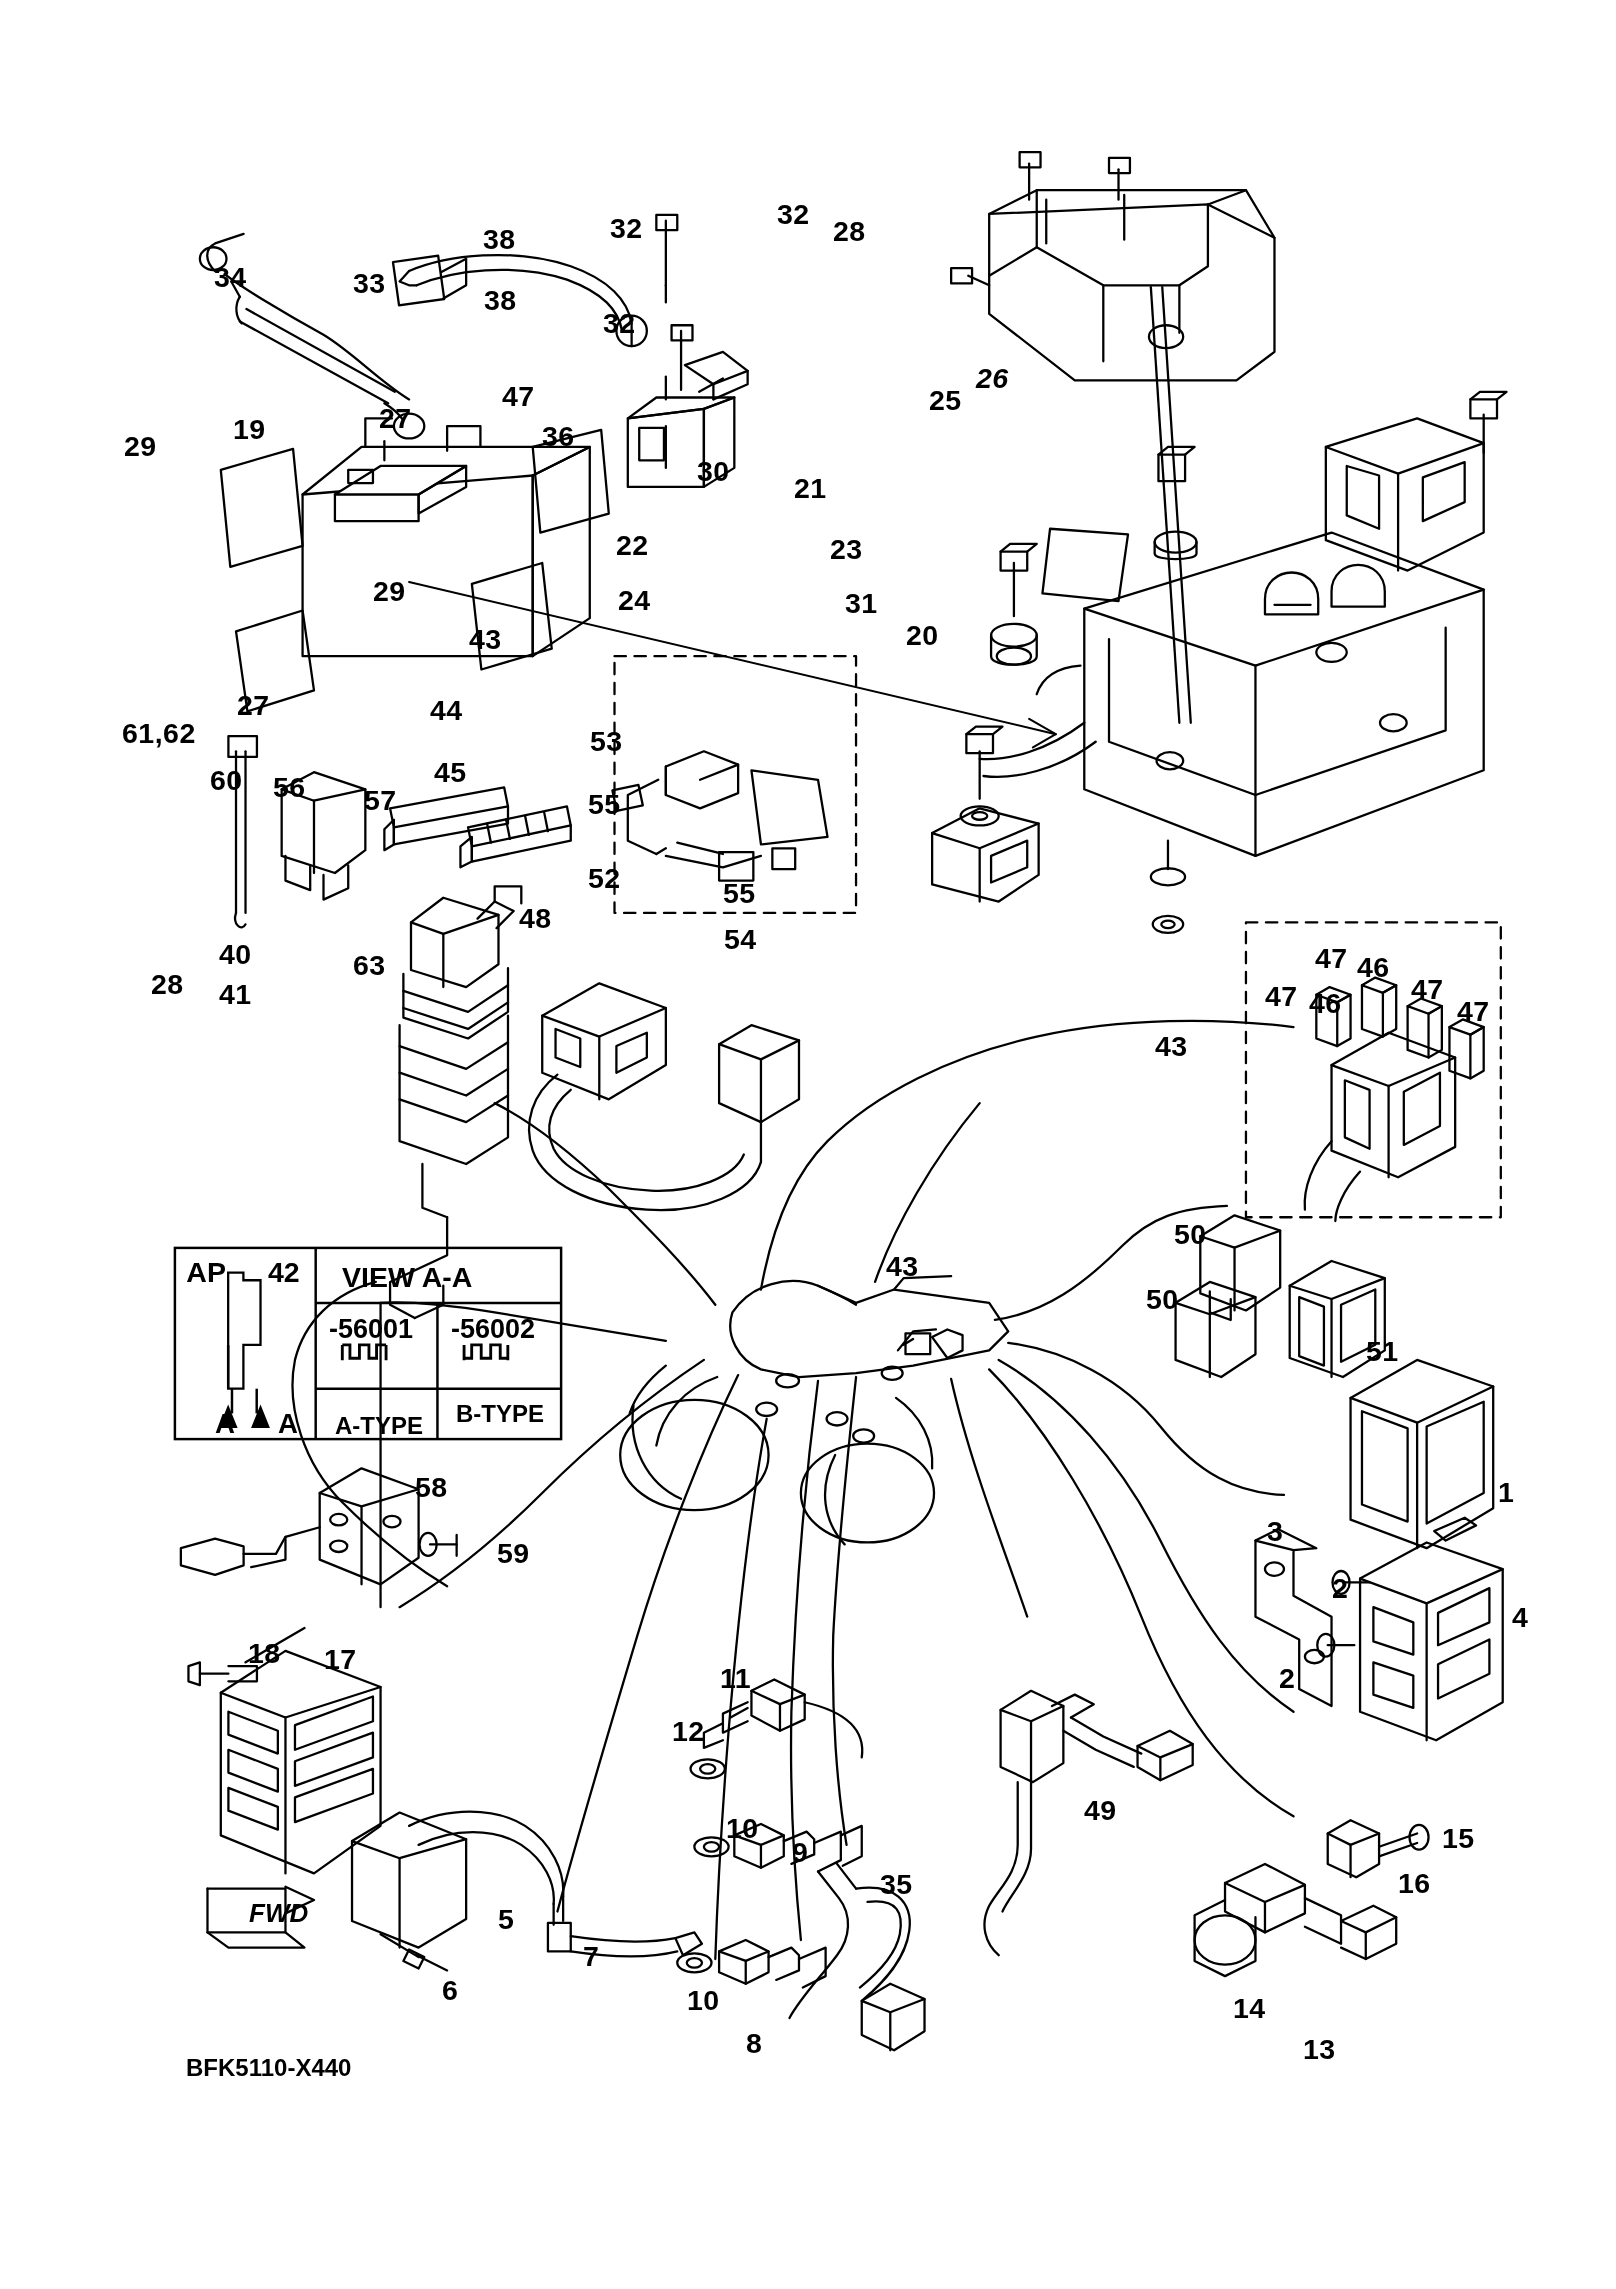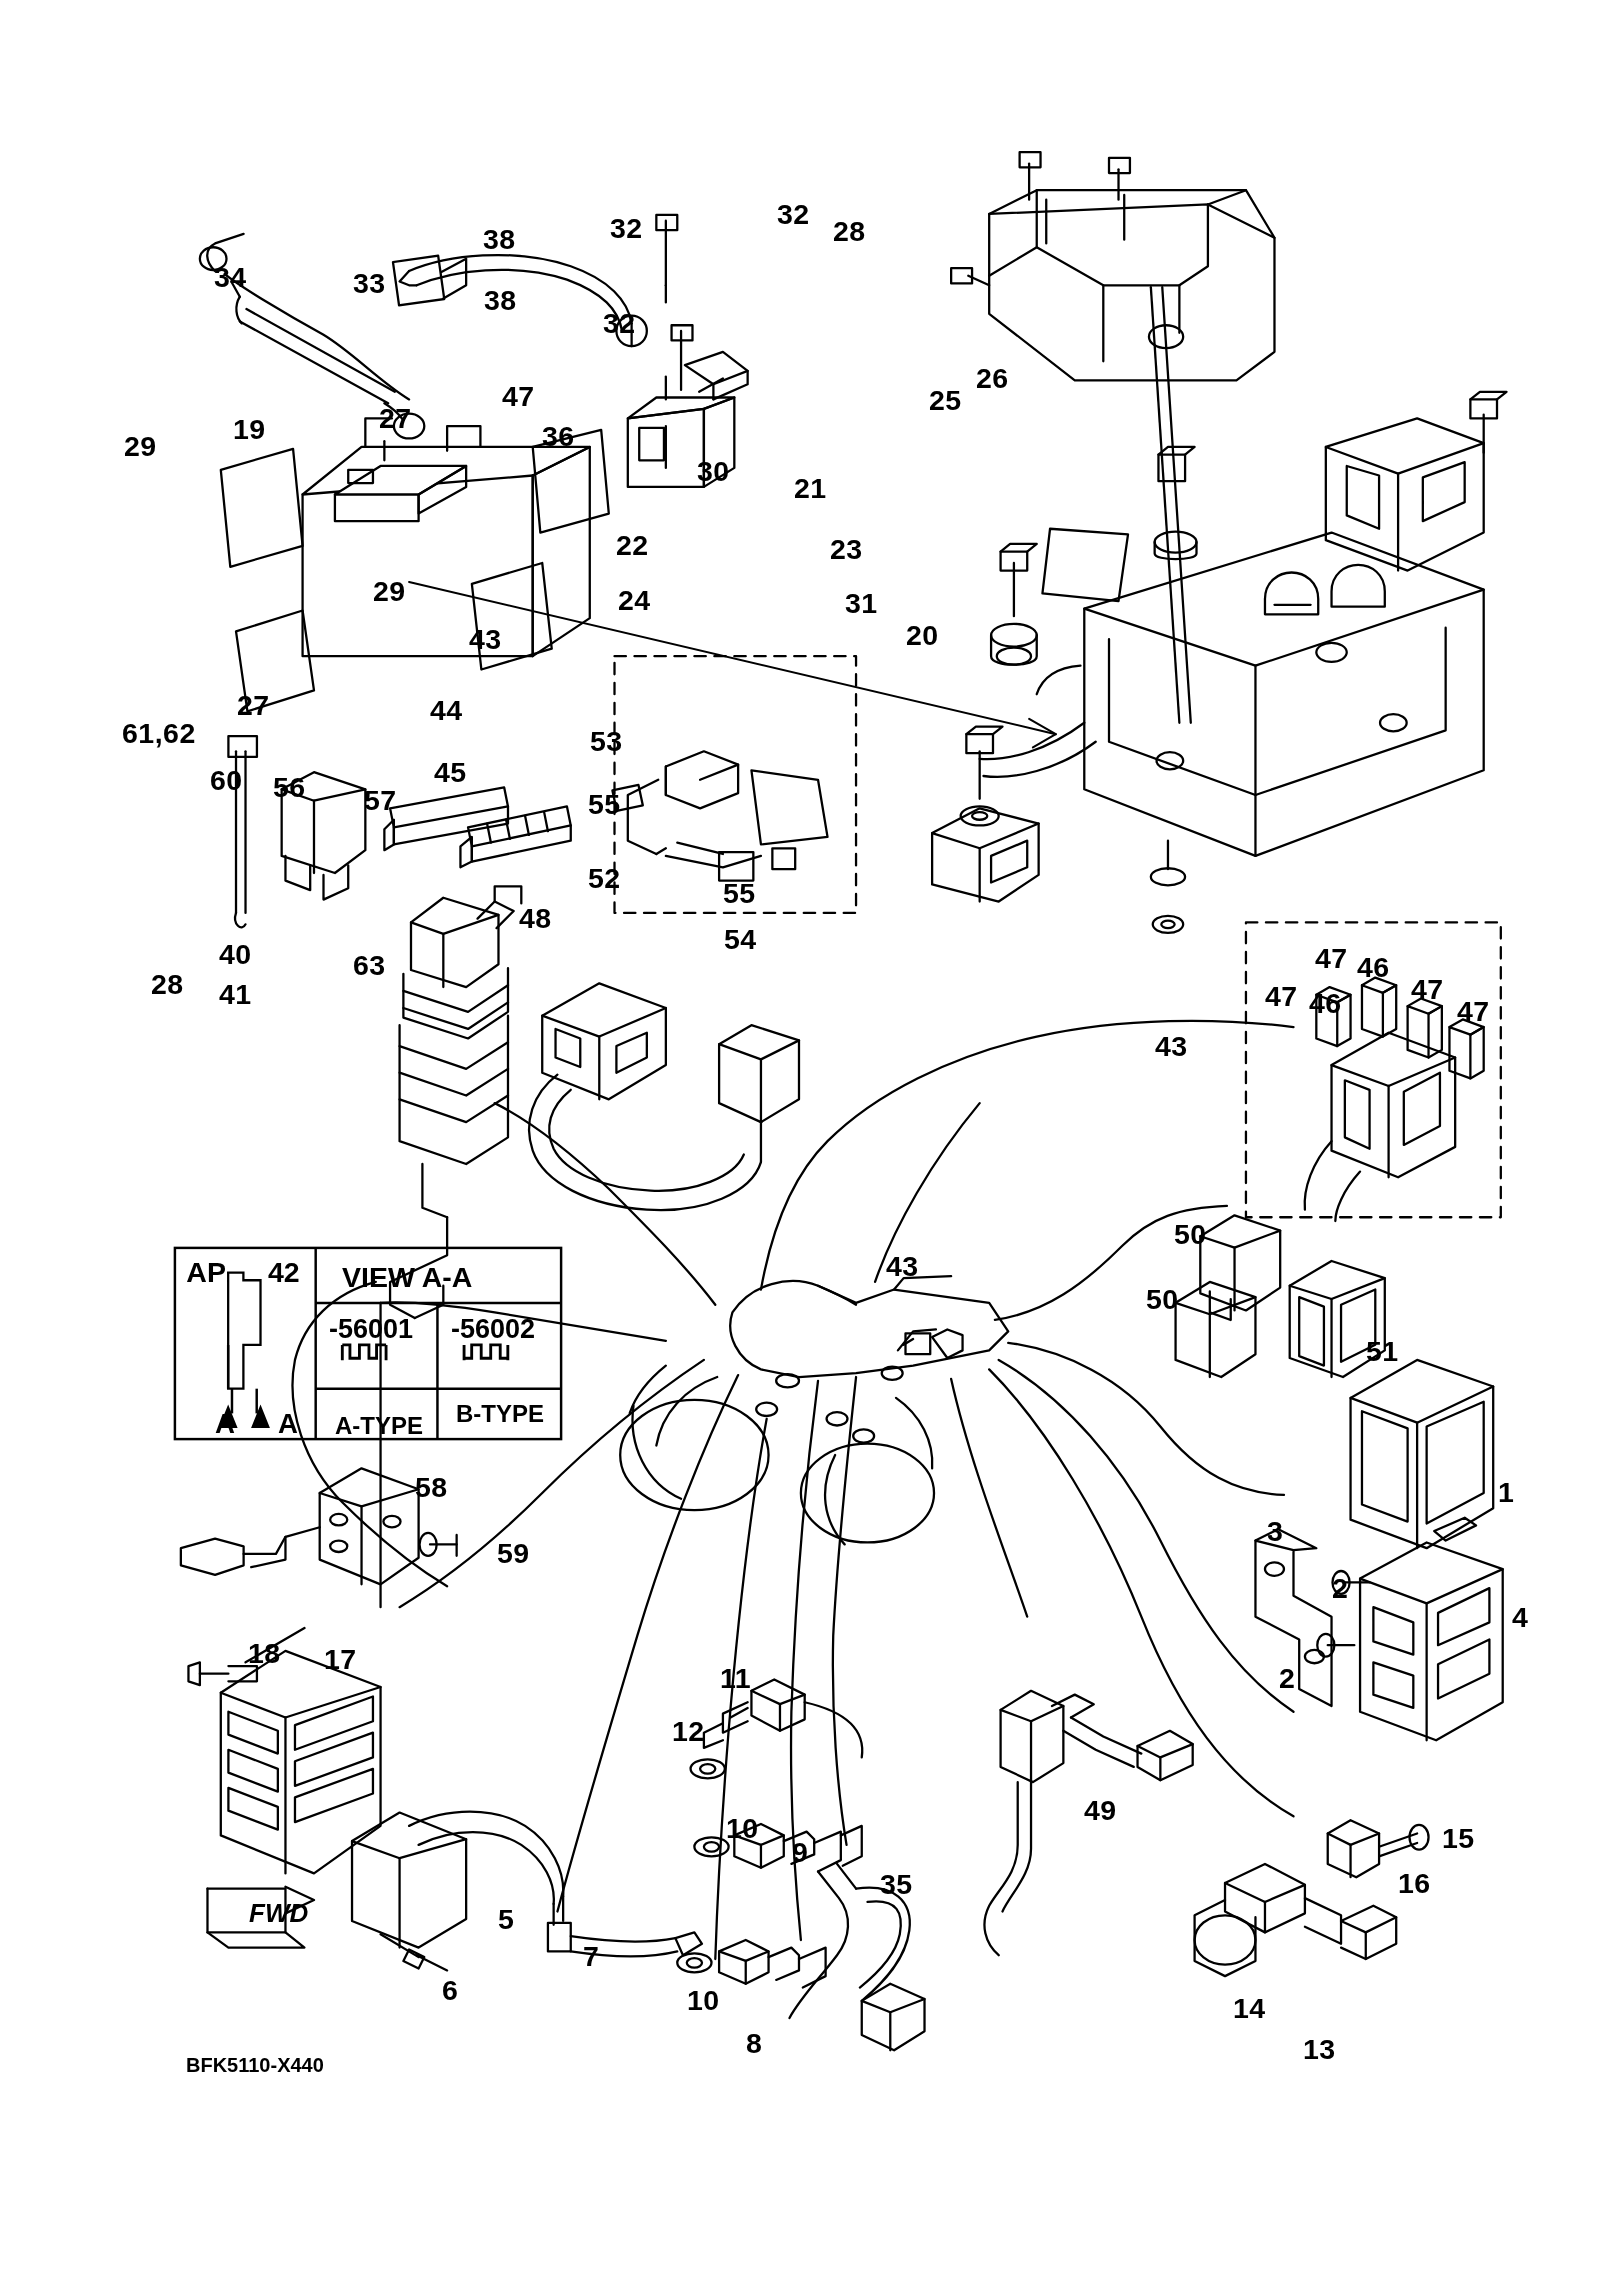--- a/index.html
+++ b/index.html
@@ -30,21 +30,21 @@
     font-size: 28.5px;
     font-weight: bold;
     color: #000000;
     line-height: 1;
     white-space: nowrap;
     letter-spacing: 0.5px;
   }
   .partcode {
     position: absolute;
     font-family: "Liberation Sans", sans-serif;
-    font-size: 20px;
+    font-size: 24px;
     font-weight: bold;
     color: #000000;
     white-space: nowrap;
   }
   .viewlabel {
     position: absolute;
     font-family: "Liberation Sans", sans-serif;
     font-weight: bold;
     color: #000000;
     white-space: nowrap;
@@ -516,21 +516,21 @@
       <div class="callout" style="left: 484px; top: 286px;">38</div>
       <div class="callout" style="left: 610px; top: 214px;">32</div>
       <div class="callout" style="left: 777px; top: 200px;">32</div>
       <div class="callout" style="left: 833px; top: 217px;">28</div>
       <div class="callout" style="left: 603px; top: 309px;">32</div>
       <div class="callout" style="left: 502px; top: 382px;">47</div>
       <div class="callout" style="left: 542px; top: 422px;">36</div>
       <div class="callout" style="left: 379px; top: 404px;">27</div>
       <div class="callout" style="left: 233px; top: 415px;">19</div>
       <div class="callout" style="left: 124px; top: 432px;">29</div>
-      <div class="callout" style="left: 976px; top: 364px;">26</div>
+      <div class="callout" style="left: 976px; top: 364px; font-style: italic;">26</div>
       <div class="callout" style="left: 929px; top: 386px;">25</div>
       <div class="callout" style="left: 784px; top: 474px; margin-left: 10px;">21</div>
       <div class="callout" style="left: 697px; top: 457px;">30</div>
       <div class="callout" style="left: 830px; top: 535px;">23</div>
       <div class="callout" style="left: 616px; top: 531px;">22</div>
       <div class="callout" style="left: 618px; top: 586px;">24</div>
       <div class="callout" style="left: 845px; top: 589px;">31</div>
       <div class="callout" style="left: 906px; top: 621px;">20</div>
       <div class="callout" style="left: 373px; top: 577px;">29</div>
       <div class="callout" style="left: 237px; top: 691px;">27</div>

